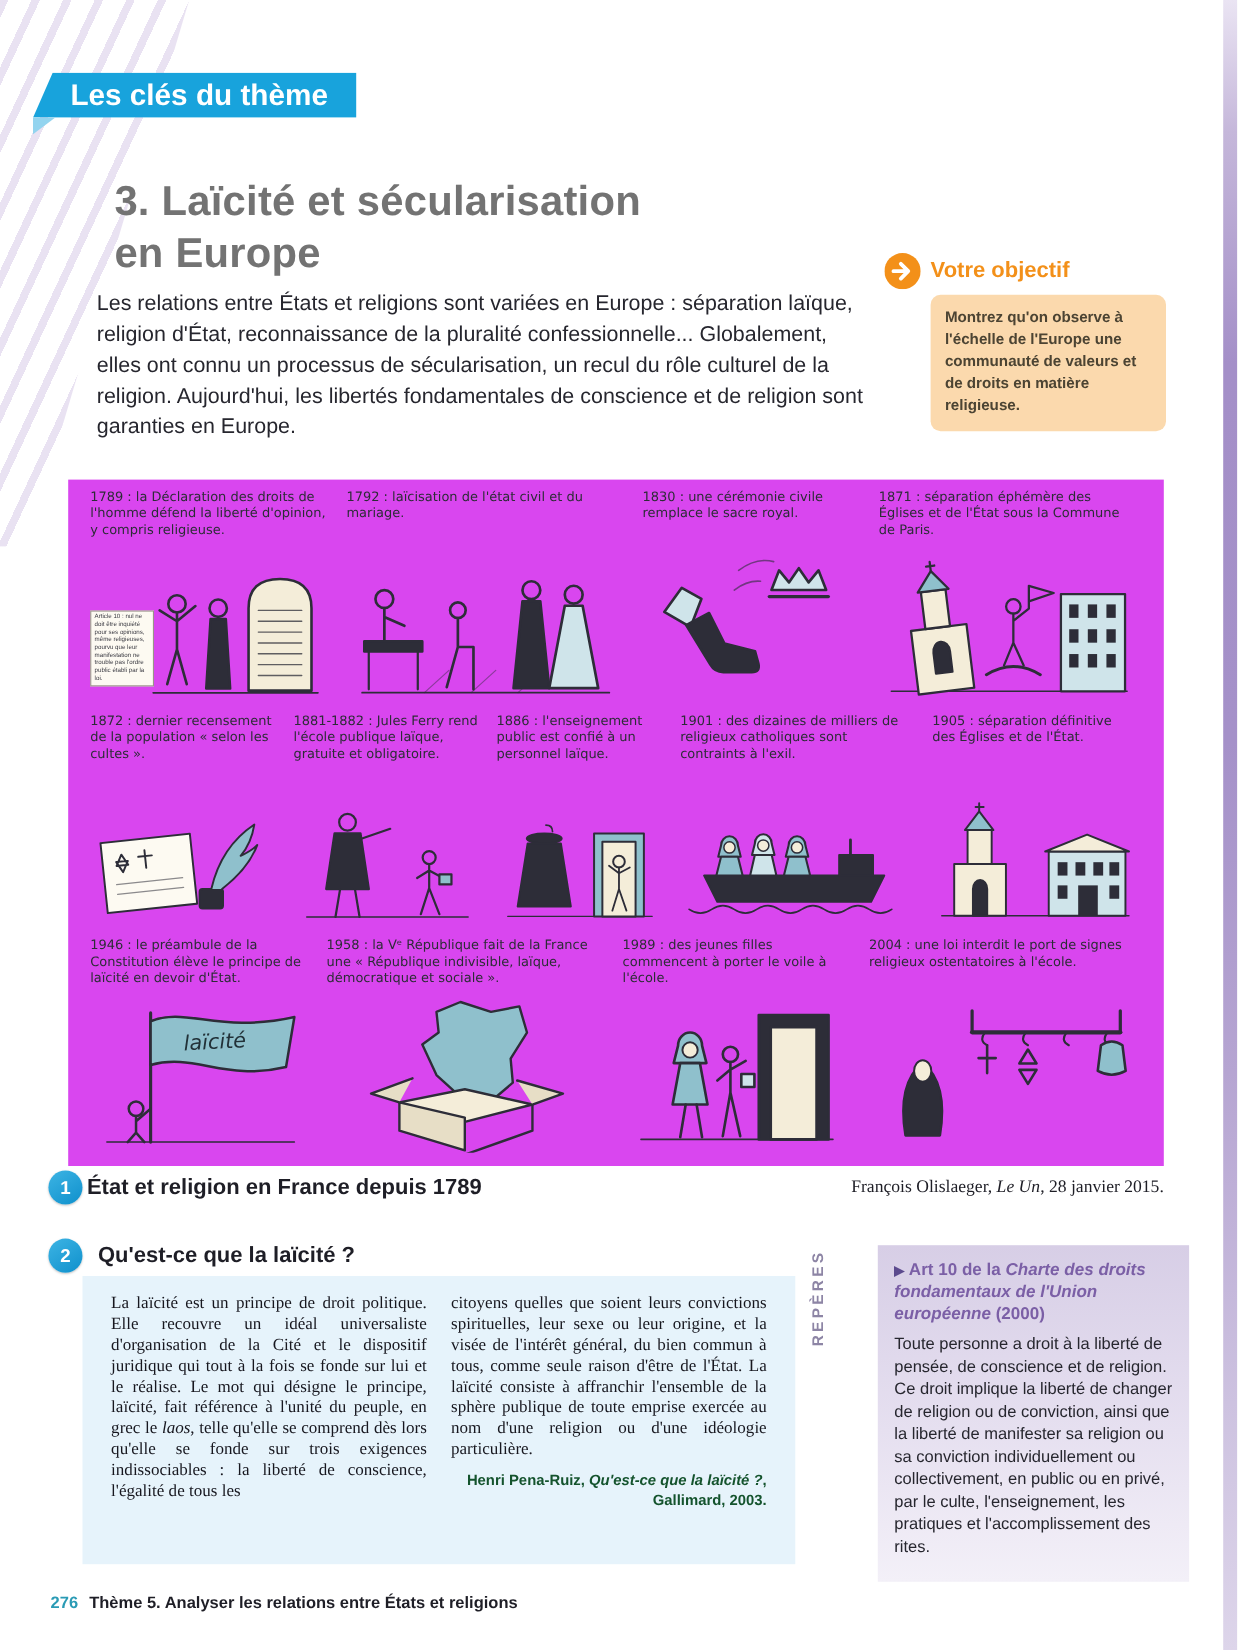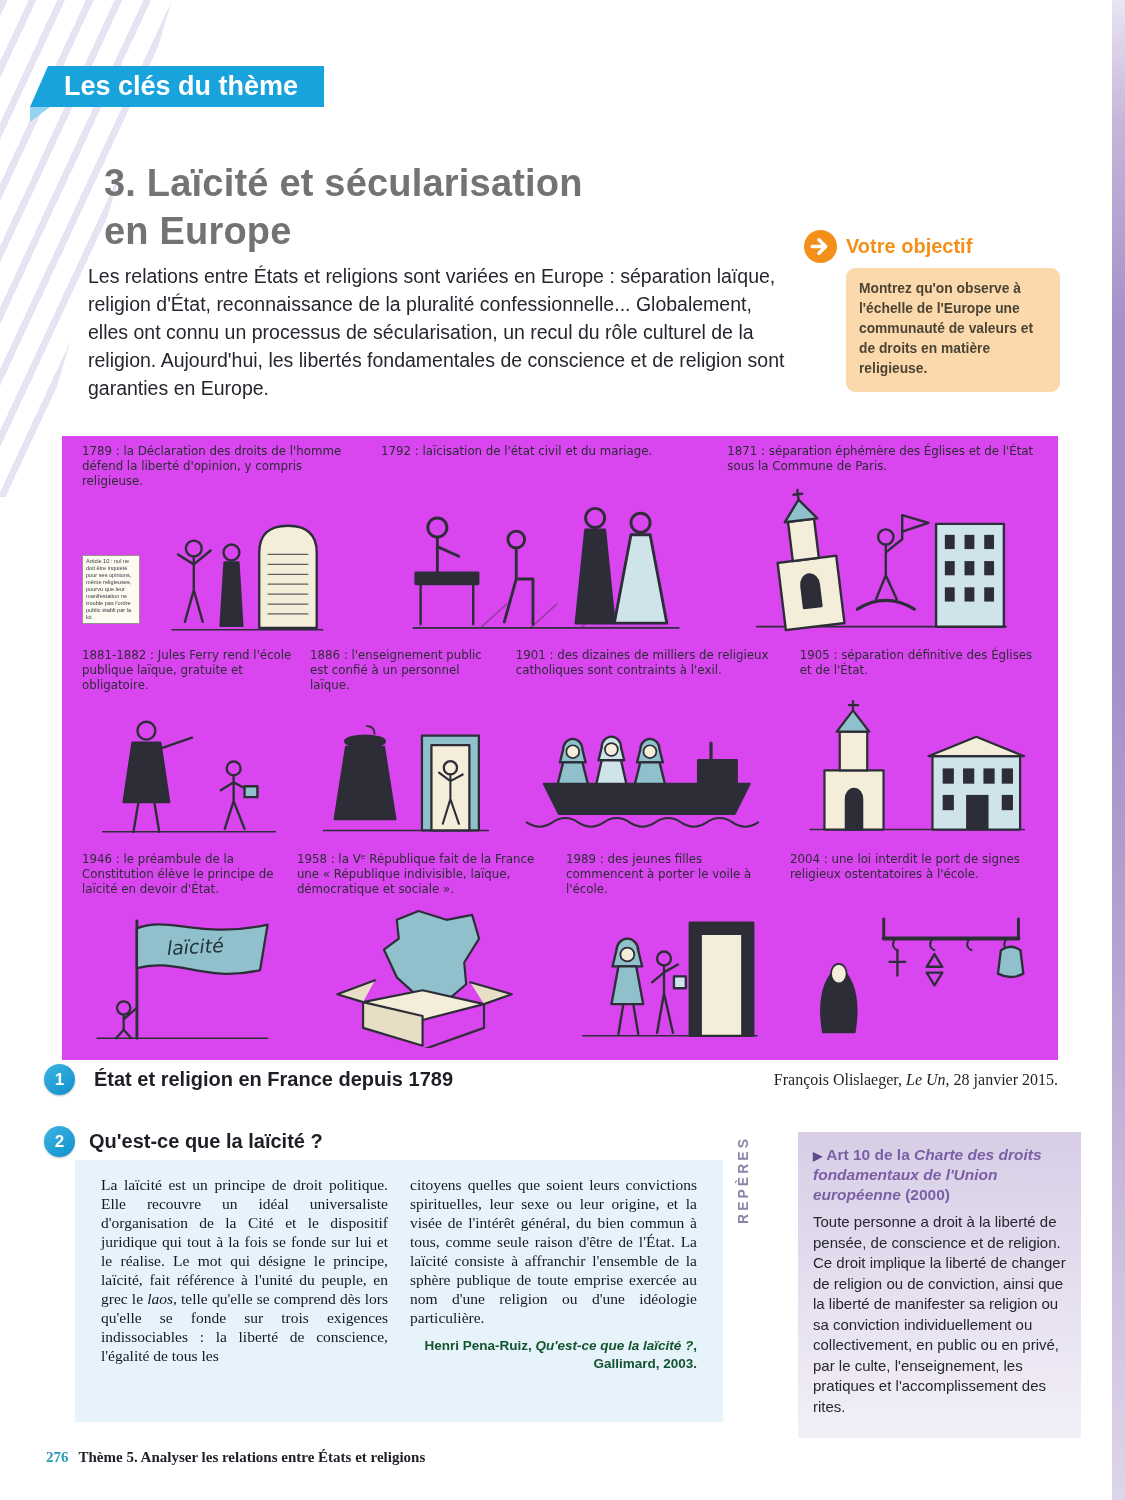--- a/index.html
+++ b/index.html
@@ -44,21 +44,21 @@
   .panel-art { flex:1; position:relative; margin-top:4px; }
   .panel-art svg { position:absolute; left:0; top:0; width:100%; height:100%; }
   .stele-note { position:absolute; left:0; bottom:16px; width:58px; background:#fdfaf2;
                 border:1px solid #9a938a; padding:2px 3px; font-size:5.6px; line-height:1.25; color:#3a3a42; }
 
   
   .doc-row { position:absolute; left:44px; top:1064px; width:1014px; display:flex; align-items:center; }
   .badge { width:31px; height:31px; border-radius:50%; background:linear-gradient(145deg,#3db4e4,#0f90cc);
            color:#fff; font-size:17px; font-weight:bold; display:flex; align-items:center;
            justify-content:center; flex:0 0 auto; box-shadow:0 1px 2px rgba(0,0,0,.25); }
-  .doc1-caption { margin-left:19px; font-size:20px; font-weight:bold; color:#1e1e26; }
+  .doc1-caption { margin-left:4px; font-size:20px; font-weight:bold; color:#1e1e26; }
   .doc1-credit { margin-left:auto; font-family:"Liberation Serif", serif; font-size:16px; color:#1e1e26; }
 
   
   .doc2-head { position:absolute; left:44px; top:1126px; display:flex; align-items:center; }
   .doc2-title { margin-left:14px; font-size:20px; font-weight:bold; color:#1e1e26; }
   .doc2-box { position:absolute; left:75px; top:1160px; width:648px; height:262px;
               background:#e6f3fb; padding:15px 26px; display:flex; gap:22px; }
   .doc2-col { flex:1; font-family:"Liberation Serif", serif; font-size:15.5px; line-height:19px;
               text-align:justify; color:#17171f; }
   .doc2-col em { font-style:italic; }
@@ -69,21 +69,21 @@
   .reperes-label { position:absolute; left:735px; top:1136px; writing-mode:vertical-rl;
                    transform:rotate(180deg); font-size:14px; font-weight:bold; letter-spacing:3px; color:#8d85a5; }
   .reperes-box { position:absolute; left:798px; top:1132px; width:283px; height:306px;
                  background:linear-gradient(180deg,#d7cee6 0%,#e6e0f0 55%,#f3f0f8 100%);
                  padding:13px 12px 12px 15px; }
   .reperes-head { font-size:15.5px; font-weight:bold; color:#7b5fa6; line-height:1.3; }
   .reperes-head em { font-style:italic; }
   .reperes-bullet { color:#5c4a8e; margin-right:4px; font-size:12px; }
   .reperes-body { margin-top:7px; font-size:15px; line-height:20.5px; color:#26262e; }
 
-  .footer { position:absolute; left:46px; top:1449px; font-size:15px; font-weight:bold; color:#1e1e26;font-family:Liberation Serif, serif; }
+  .footer { position:absolute; left:46px; top:1449px; font-size:15px; font-weight:bold; color:#1e1e26; }
   .footer-num { color:#2a9bb5; margin-right:10px; }
 </style>
 </head>
 <body>
 
 <div class="page">
 
   <div class="stripes"></div>
   <div class="edge-bar"></div>
 
@@ -141,20 +141,34 @@
               <circle cx="34" cy="54" r="8"></circle>
               <path d="M34,62 v30 M34,70 l18,8"></path>
               <rect x="16" y="92" width="52" height="9" fill="#2d2d38"></rect>
               <path d="M20,101 v34 M64,101 v34" stroke-width="2"></path>
               <circle cx="100" cy="64" r="7"></circle>
               <path d="M100,71 v26 l-10,36 M100,97 h14 v38"></path>
               <circle cx="166" cy="46" r="8"></circle>
               <path d="M158,56 h16 l8,78 h-32 z" fill="#2d2d38"></path>
               <circle cx="204" cy="50" r="8"></circle>
               <path d="M196,60 h16 l14,74 h-44 z" fill="#cfe4ea"></path>
+            </g>
+          </svg>
+        </div>
+      </div>
+      <div class="panel" style="flex:22">
+        <div class="panel-caption">1830 : une cérémonie civile remplace le sacre royal.</div>
+        <div class="panel-art">
+          <svg viewBox="0 0 200 148" preserveAspectRatio="xMidYMax meet">
+            <g stroke="#2d2d38" stroke-width="2.4" fill="none" stroke-linecap="round" stroke-linejoin="round">
+              <path d="M118,44 l7,-18 9,11 9,-13 9,13 9,-11 7,18 z" fill="#cfe4ea"></path>
+              <path d="M116,50 h54" stroke-width="3"></path>
+              <path d="M88,26 q16,-12 32,-8 M84,44 q12,-9 24,-8" stroke-width="1.5" opacity="0.6"></path>
+              <path d="M20,64 l16,-22 18,10 -10,26 z" fill="#cfe4ea"></path>
+              <path d="M40,76 l22,36 q4,7 12,7 h26 q8,0 6,-8 l-3,-11 -28,-7 -14,-28 z" fill="#2d2d38"></path>
             </g>
           </svg>
         </div>
       </div>
       <div class="panel" style="flex:26">
         <div class="panel-caption">1871 : séparation éphémère des Églises et de l'État sous la Commune de Paris.</div>
         <div class="panel-art">
           <svg viewBox="0 0 250 148" preserveAspectRatio="xMidYMax meet">
             <g stroke="#2d2d38" stroke-width="2.2" fill="none" stroke-linecap="round" stroke-linejoin="round">
               <path d="M12,136 h228" stroke-width="1.5"></path>
@@ -181,20 +195,38 @@
                   <rect x="220" y="100" width="9" height="13"></rect>
               </g>
             </g>
           </svg>
         </div>
       </div>
     </div>
 
     <div class="comic-row">
       <div class="panel" style="flex:19">
+        <div class="panel-caption">1872 : dernier recensement de la population « selon les cultes ».</div>
+        <div class="panel-art">
+          <svg viewBox="0 0 190 148" preserveAspectRatio="xMidYMax meet">
+            <g stroke="#2d2d38" stroke-width="2" fill="none" stroke-linecap="round" stroke-linejoin="round">
+              <g transform="rotate(-6 60 92)">
+                <rect x="14" y="56" width="92" height="72" fill="#fdfaf2"></rect>
+                <path d="M34,70 l6,11 h-12 z M34,88 l-6,-11 h12 z"></path>
+                <path d="M58,68 v18 M51,74 h14"></path>
+                <path d="M86,68 a9,9 0 1 0 0,18 a7,7 0 1 1 0,-18" fill="#2d2d38" stroke="none"></path>
+                <path d="M26,100 h68 M26,110 h68" stroke-width="1.2" opacity="0.55"></path>
+              </g>
+              <rect x="112" y="108" width="24" height="20" rx="3" fill="#2d2d38"></rect>
+              <path d="M124,108 C130,82 144,58 168,42 q-3,19 -14,32 q11,-5 17,-11 q-9,24 -36,45" fill="#8fc0cc"></path>
+            </g>
+          </svg>
+        </div>
+      </div>
+      <div class="panel" style="flex:19">
         <div class="panel-caption">1881-1882 : Jules Ferry rend l'école publique laïque, gratuite et obligatoire.</div>
         <div class="panel-art">
           <svg viewBox="0 0 200 148" preserveAspectRatio="xMidYMax meet">
             <g stroke="#2d2d38" stroke-width="2.4" fill="none" stroke-linecap="round" stroke-linejoin="round">
               <path d="M14,136 h174" stroke-width="1.5"></path>
               <circle cx="58" cy="34" r="9"></circle>
               <path d="M44,46 h28 l9,60 h-46 z" fill="#2d2d38"></path>
               <path d="M72,52 l32,-11"></path>
               <path d="M50,106 l-5,30 M66,106 l5,30"></path>
               <circle cx="146" cy="72" r="7"></circle>

